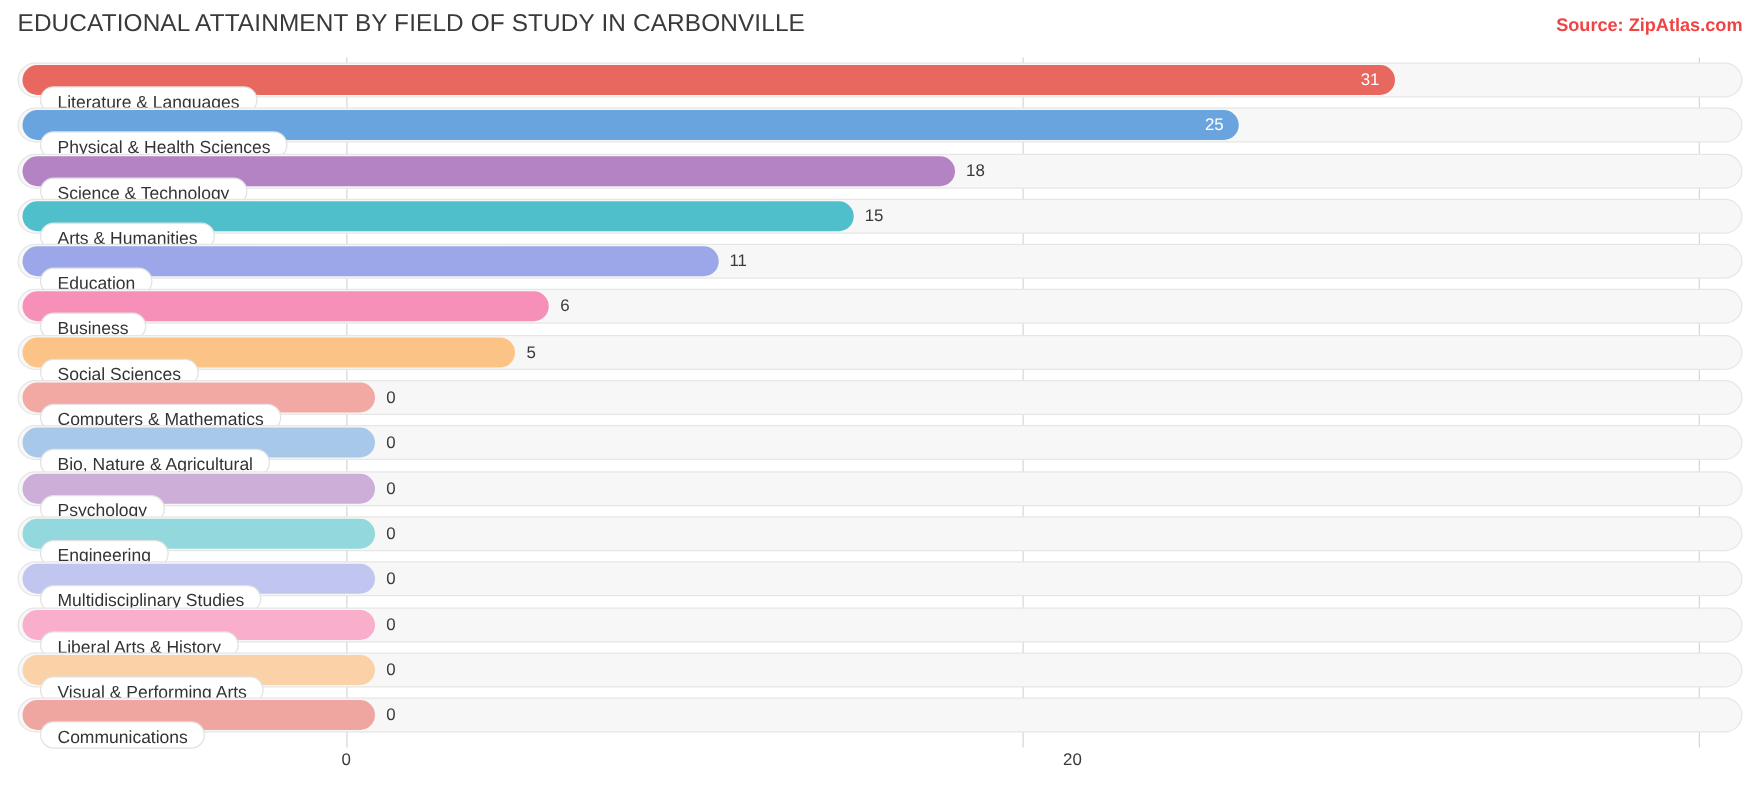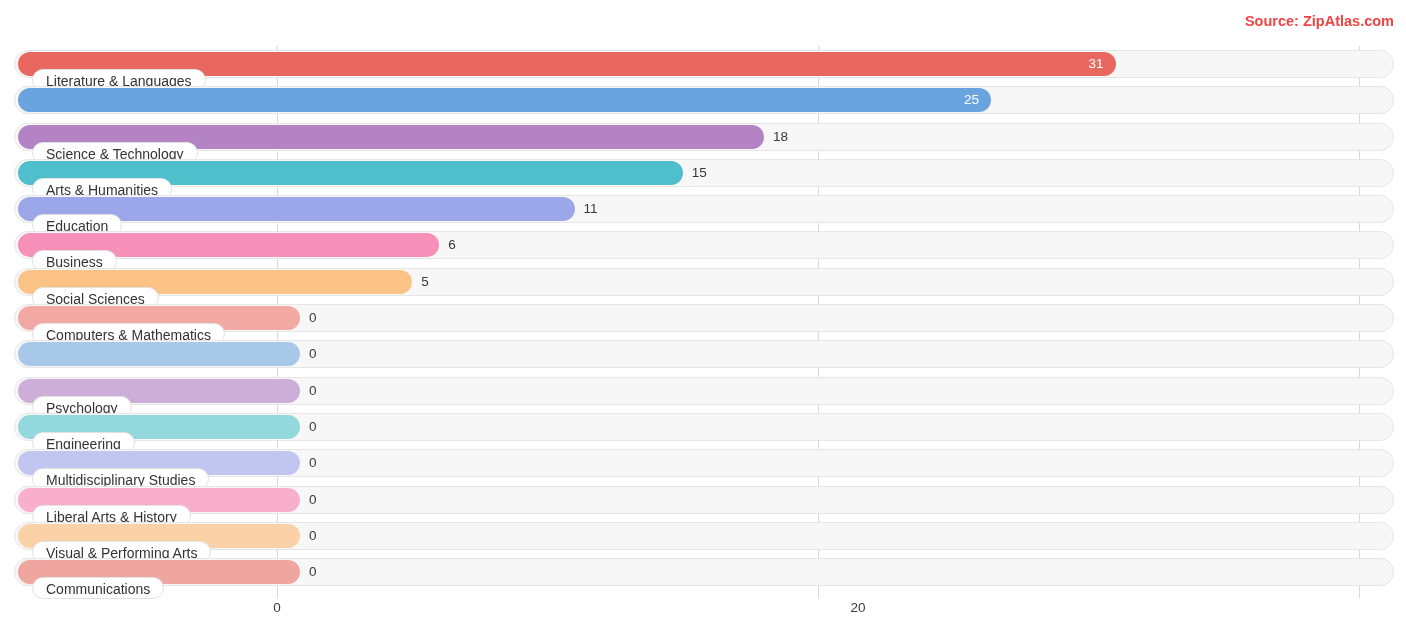--- a/index.html
+++ b/index.html
@@ -137,20 +137,21 @@
     color: #3a3a3a;
     transform: translateX(-50%);
     white-space: nowrap;
   }
 </style>
 </head>
 <body>
 
 <div id="chart-root">
 
+  <div class="chart-title">EDUCATIONAL ATTAINMENT BY FIELD OF STUDY IN CARBONVILLE</div>
   <div class="chart-source">Source: ZipAtlas.com</div>
 
   <div class="plot">
     <div class="gridlines" id="gridlines">
         <div class="gridline" style="left: 277px;"></div>
         <div class="gridline" style="left: 818px;"></div>
         <div class="gridline" style="left: 1359px;"></div>
       </div>
     <div class="rows" id="rows">
         <div class="row">
@@ -158,20 +159,21 @@
           <div class="bar" style="width: 1097.55px; background: rgb(232, 103, 94);">
             <span class="bar-value-in">31</span>
           </div>
           <div class="label-pill">Literature &amp; Languages</div>
         </div>
         <div class="row">
           <div class="track"></div>
           <div class="bar" style="width: 973px; background: rgb(106, 164, 222);">
             <span class="bar-value-in">25</span>
           </div>
+          <div class="label-pill">Physical &amp; Health Sciences</div>
         </div>
         <div class="row">
           <div class="track"></div>
           <div class="bar" style="width: 745.9px; background: rgb(179, 131, 196);"></div>
           <div class="bar-value-out" style="left: 772.9px;">18</div>
           <div class="label-pill">Science &amp; Technology</div>
         </div>
         <div class="row">
           <div class="track"></div>
           <div class="bar" style="width: 664.75px; background: rgb(79, 191, 203);"></div>
@@ -199,20 +201,21 @@
         <div class="row">
           <div class="track"></div>
           <div class="bar" style="width: 282px; background: rgb(242, 169, 163);"></div>
           <div class="bar-value-out" style="left: 309px;">0</div>
           <div class="label-pill">Computers &amp; Mathematics</div>
         </div>
         <div class="row">
           <div class="track"></div>
           <div class="bar" style="width: 282px; background: rgb(168, 200, 234);"></div>
           <div class="bar-value-out" style="left: 309px;">0</div>
+          <div class="label-pill">Bio, Nature &amp; Agricultural</div>
         </div>
         <div class="row">
           <div class="track"></div>
           <div class="bar" style="width: 282px; background: rgb(205, 174, 216);"></div>
           <div class="bar-value-out" style="left: 309px;">0</div>
           <div class="label-pill">Psychology</div>
         </div>
         <div class="row">
           <div class="track"></div>
           <div class="bar" style="width: 282px; background: rgb(147, 216, 220);"></div>

